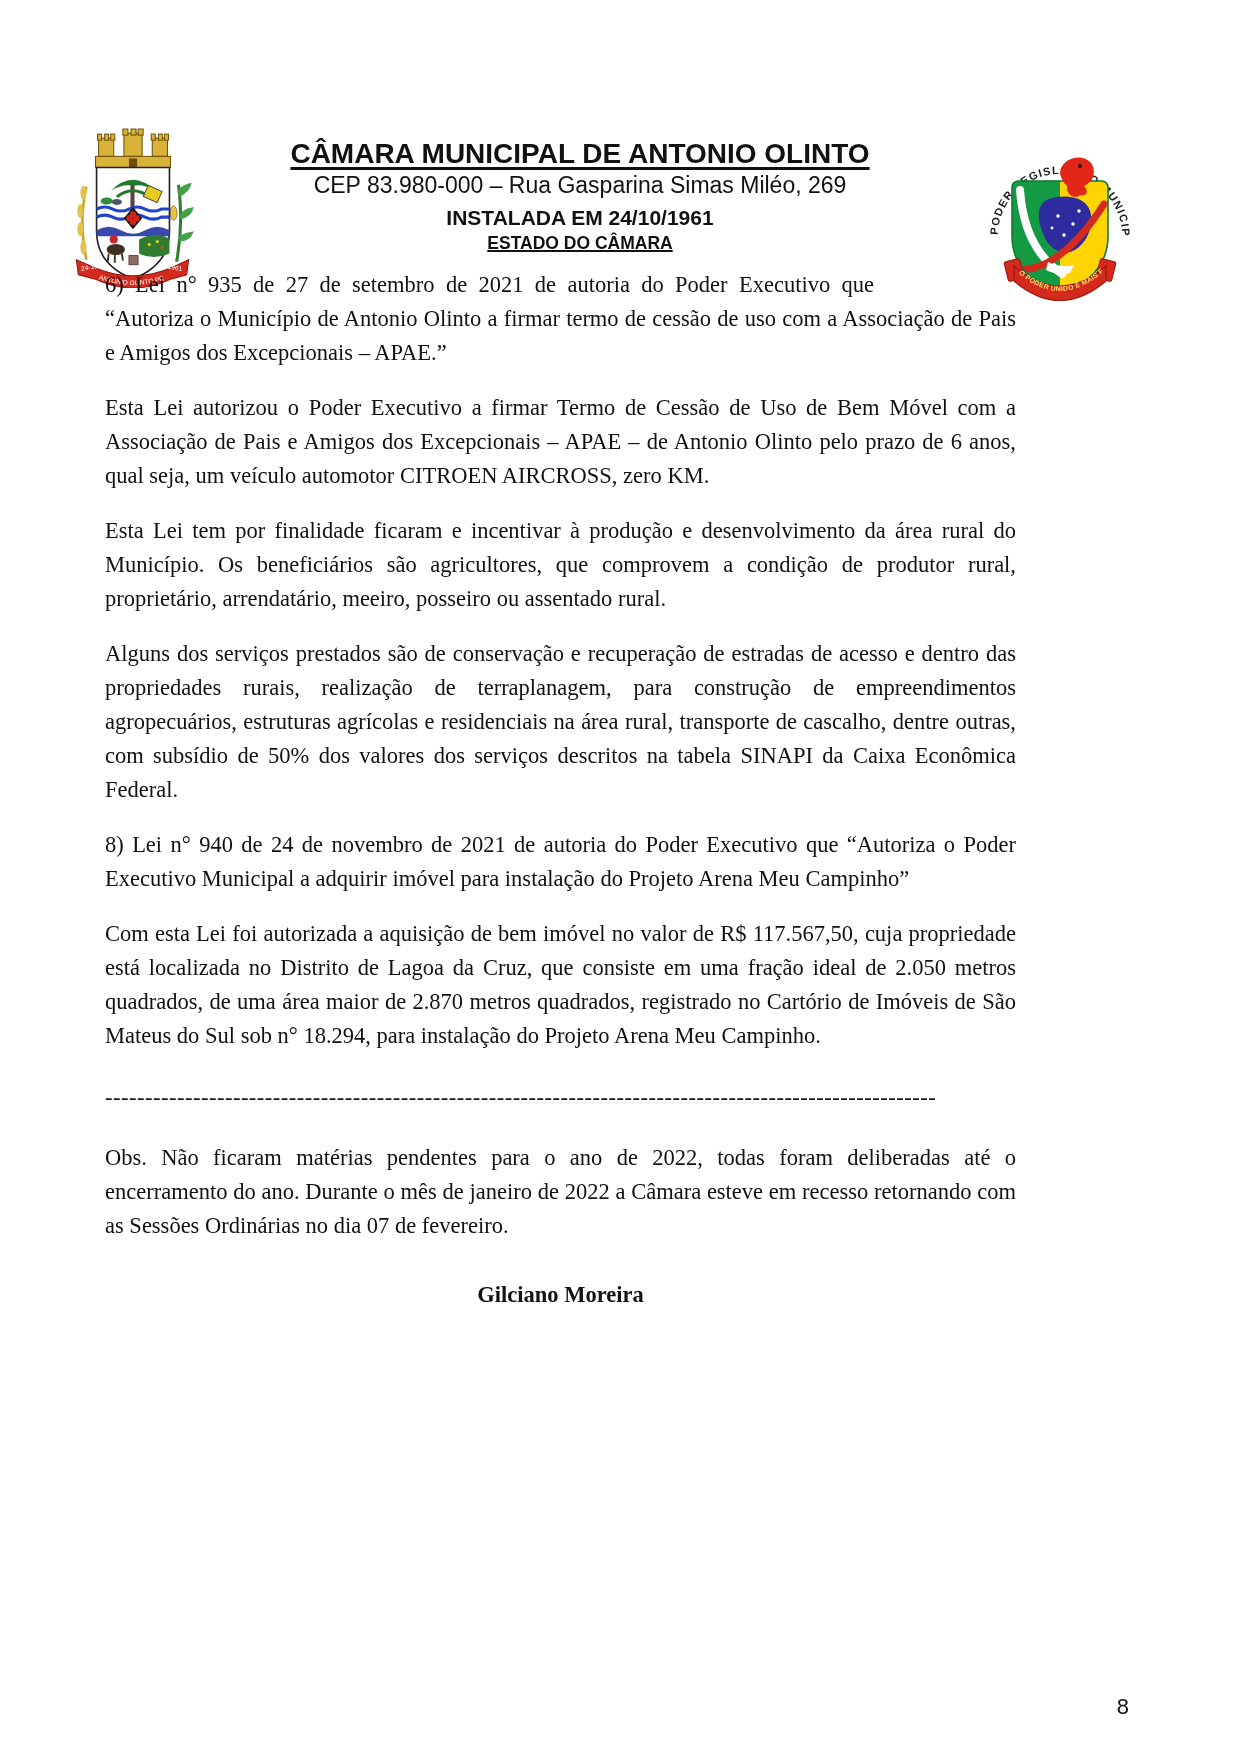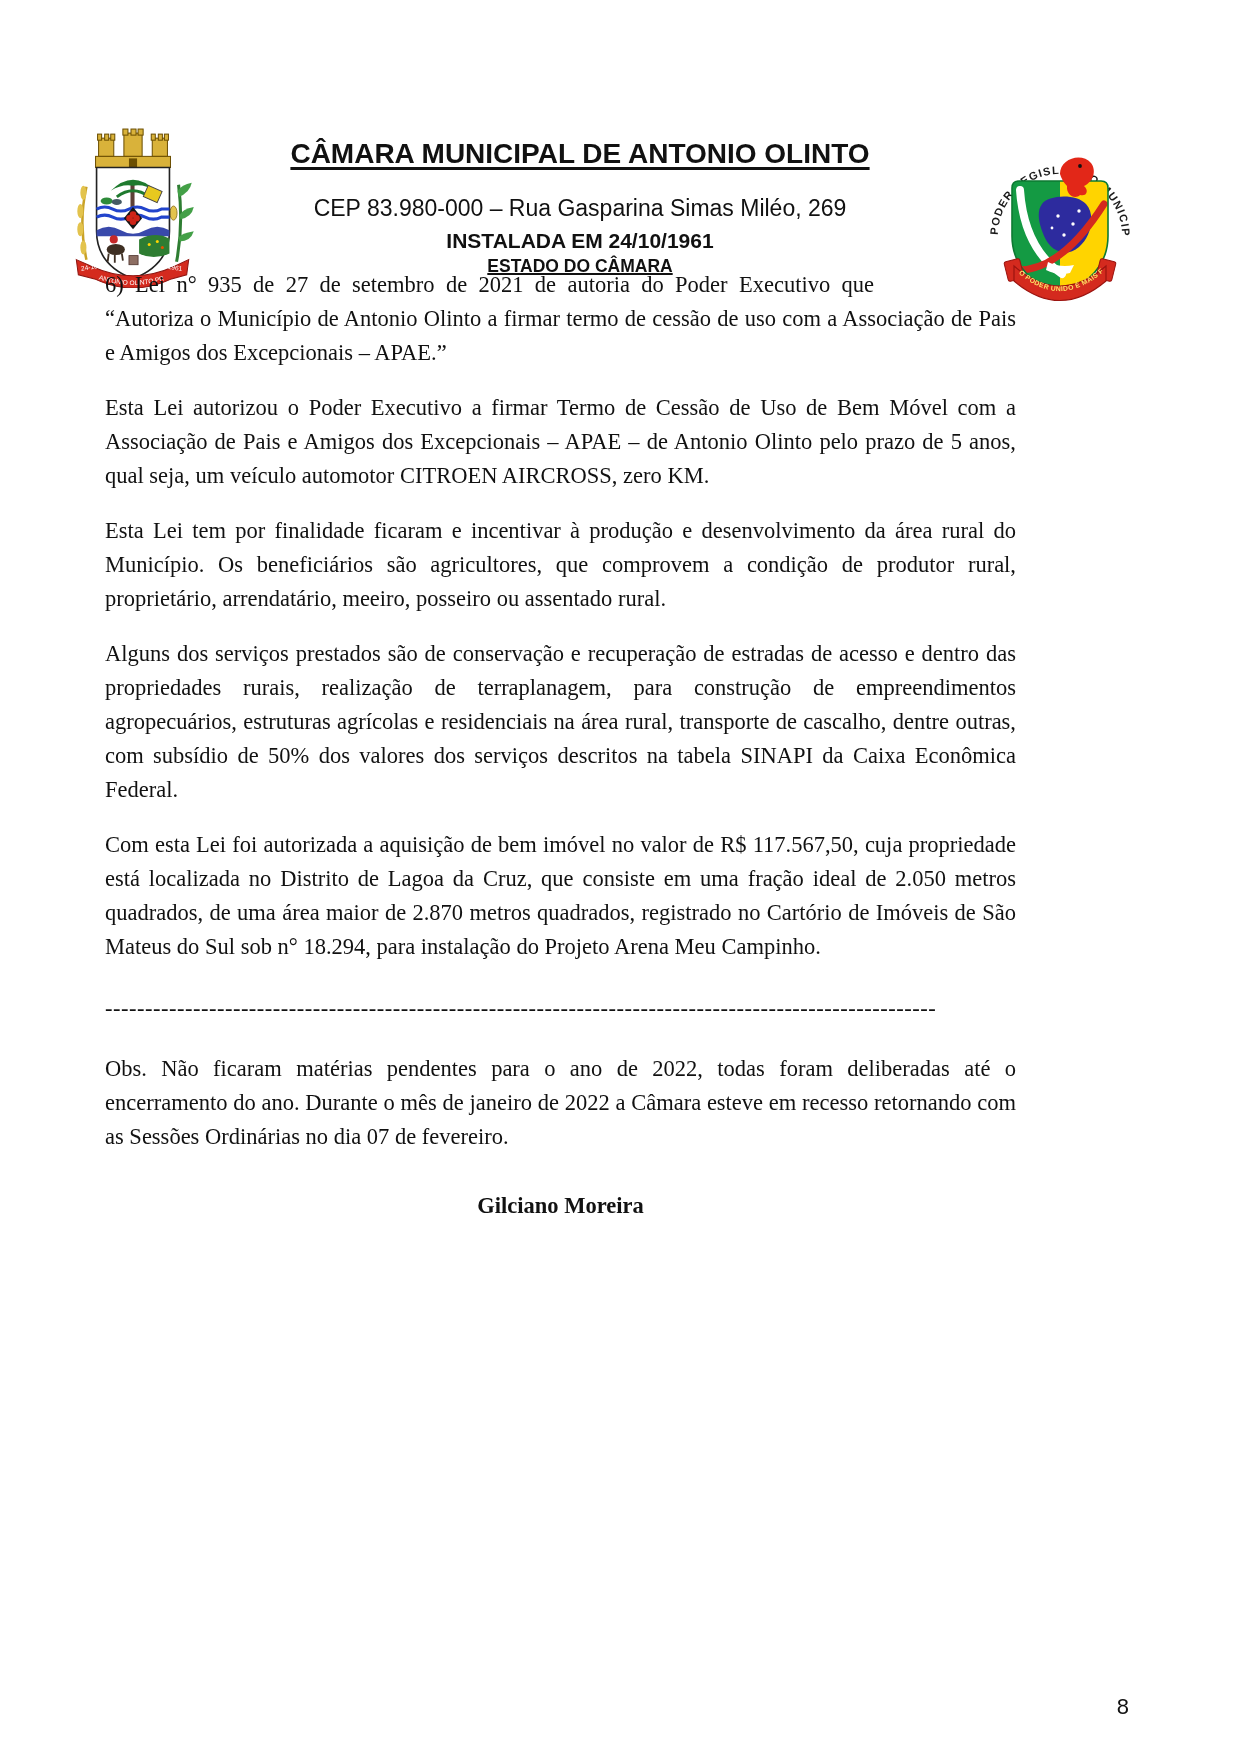--- a/index.html
+++ b/index.html
@@ -28,21 +28,21 @@
     text-align: center;
     font-family: "Liberation Sans", "DejaVu Sans", sans-serif;
   }
   .header-title {
     font-size: 28px; font-weight: bold; letter-spacing: 0px;
     text-decoration: underline;
     text-underline-offset: 4px;
     text-decoration-thickness: 3px;
     white-space: nowrap;
   }
-  .header-address { font-size: 23px; margin-top: 25px; white-space: nowrap; }
+  .header-address { font-size: 23px; margin-top: 2px; white-space: nowrap; }
   .header-installed { font-size: 21px; font-weight: bold; margin-top: 7px; }
   .header-state {
     font-size: 17.5px; font-weight: bold; margin-top: 3px;
     text-decoration: underline; text-decoration-thickness: 2px;
   }
   
   .doc-body {
     position: absolute; left: 105px; top: 268px; width: 911px;
     font-size: 22.5px; line-height: 34px;
     text-align: justify;
@@ -190,23 +190,24 @@
       <rect x="112" y="140" width="16" height="20" rx="2" fill="#D42A1E" stroke="#9b1410" stroke-width="1" transform="rotate(14 120 150)"></rect>
       <path d="M28,146 Q74,186 120,146 L120,161 Q74,200 28,161 Z" fill="#D42A1E" stroke="#9b1410" stroke-width="1.2"></path>
     </g>
     <text font-size="6.8" font-weight="bold" fill="#FFE066" letter-spacing="0.4" font-family="Liberation Sans, sans-serif">
       <textPath href="#arcBottom" startOffset="2">O PODER UNIDO É MAIS FORTE</textPath>
     </text>
   </svg>
 
   <div class="doc-body">
     <p><span class="logo-spacer"></span><span>6) Lei n° 935 de 27 de setembro de 2021 de autoria do Poder Executivo que “Autoriza o Município de Antonio Olinto a firmar termo de cessão de uso com a Associação de Pais e Amigos dos Excepcionais – APAE.”</span></p>
-    <p>Esta Lei autorizou o Poder Executivo a firmar Termo de Cessão de Uso de Bem Móvel com a Associação de Pais e Amigos dos Excepcionais – APAE – de Antonio Olinto pelo prazo de 5 anos, qual seja, um veículo automotor CITROEN AIRCROSS, zero KM.</p>
+    <p>Esta Lei autorizou o Poder Executivo a firmar Termo de Cessão de Uso de Bem Móvel com a Associação de Pais e Amigos dos Excepcionais – APAE – de Antonio Olinto pelo prazo de 6 anos, qual seja, um veículo automotor CITROEN AIRCROSS, zero KM.</p>
     <p>Esta Lei tem por finalidade ficaram e incentivar à produção e desenvolvimento da área rural do Município. Os beneficiários são agricultores, que comprovem a condição de produtor rural, proprietário, arrendatário, meeiro, posseiro ou assentado rural.</p>
     <p>Alguns dos serviços prestados são de conservação e recuperação de estradas de acesso e dentro das propriedades rurais, realização de terraplanagem, para construção de empreendimentos agropecuários, estruturas agrícolas e residenciais na área rural, transporte de cascalho, dentre outras, com subsídio de 50% dos valores dos serviços descritos na tabela SINAPI da Caixa Econômica Federal.</p>
+    <p>8) Lei n° 940 de 24 de novembro de 2021 de autoria do Poder Executivo que “Autoriza o Poder Executivo Municipal a adquirir imóvel para instalação do Projeto Arena Meu Campinho”</p>
     <p>Com esta Lei foi autorizada a aquisição de bem imóvel no valor de R$ 117.567,50, cuja propriedade está localizada no Distrito de Lagoa da Cruz, que consiste em uma fração ideal de 2.050 metros quadrados, de uma área maior de 2.870 metros quadrados, registrado no Cartório de Imóveis de São Mateus do Sul sob n° 18.294, para instalação do Projeto Arena Meu Campinho.</p>
     <p class="divider">--------------------------------------------------------------------------------------------------------</p>
     <p>Obs. Não ficaram matérias pendentes para o ano de 2022, todas foram deliberadas até o encerramento do ano. Durante o mês de janeiro de 2022 a Câmara esteve em recesso retornando com as Sessões Ordinárias no dia 07 de fevereiro.</p>
 
     <div class="signature">
       <div>Gilciano Moreira</div>
     </div>
   </div>
 
   <div class="page-number">8</div>

